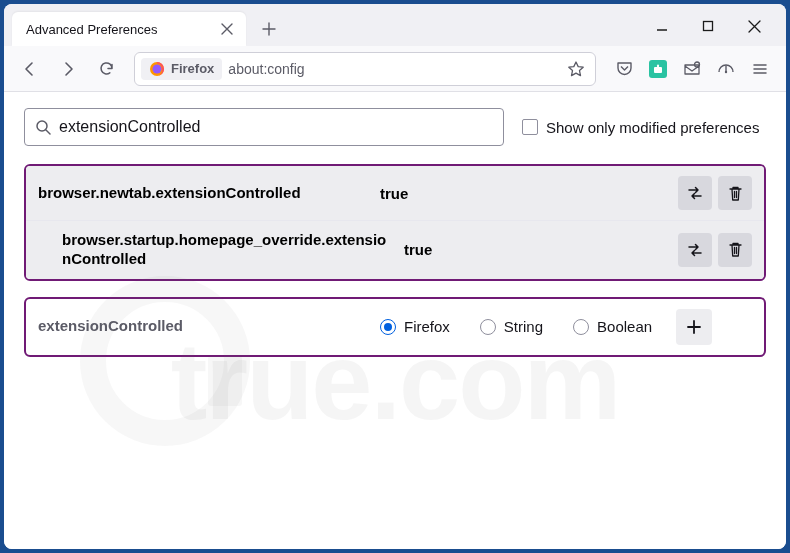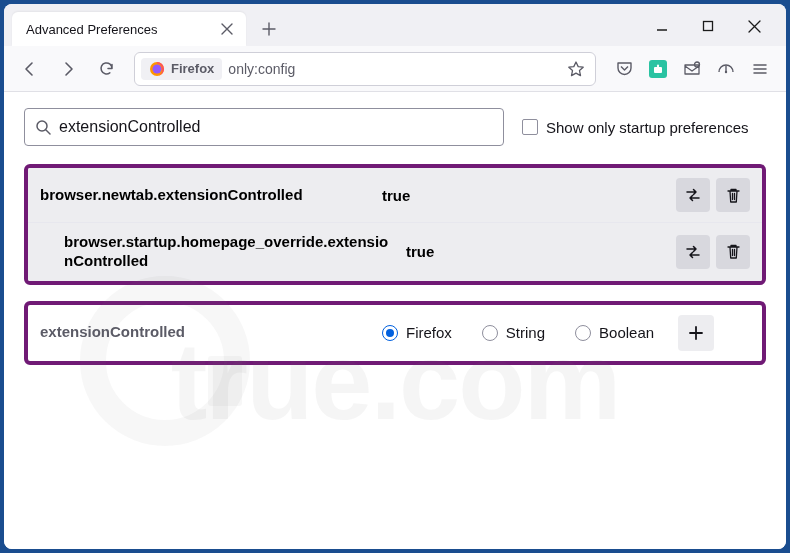--- a/index.html
+++ b/index.html
@@ -27,21 +27,21 @@
   .ext-badge { width:18px; height:18px; background:#2ac3a2; border-radius:3px; display:flex; align-items:center; justify-content:center;}
 
   
   .content { flex:1; padding: 16px 20px; background:#fff; position:relative; }
   .searchrow { display:flex; align-items:center; gap: 18px; margin-bottom: 18px; }
   .searchbox { flex:1; display:flex; align-items:center; border:1px solid #8f8f9d; border-radius:4px; height:38px; padding: 0 10px; gap:8px; max-width: 480px;}
   .searchbox input { border:none; outline:none; font-size:16px; flex:1; color:#15141a;}
   .checkbox-row { display:flex; align-items:center; gap:8px; font-size:15px; color:#15141a;}
   .cb { width:16px; height:16px; border:1px solid #8f8f9d; border-radius:2px; background:#fff;}
 
-  .prefs-group { border:4px solid #701a75; border-radius:6px; overflow:hidden; margin-bottom: 16px;}
+  .prefs-group { border:2px solid #701a75; border-radius:6px; overflow:hidden; margin-bottom: 16px;}
   .pref-row { display:flex; align-items:center; padding: 10px 12px; font-size:15px; gap:12px;}
   .pref-row + .pref-row { border-top:1px solid #e7e7ee;padding-left:36px;}
   .pref-row.modified { background:#ededf0; font-weight:700;}
   .pref-name { width: 330px; word-break: break-word; line-height:1.25;}
   .pref-value { flex:1; }
   .row-actions { display:flex; gap:6px;}
   .icon-btn { width:34px; height:34px; border:1px solid transparent; background:#e0e0e6; border-radius:4px; display:flex; align-items:center; justify-content:center; cursor:pointer;}
   .pref-row.modified .icon-btn { background:#d8d8de;}
   .icon-btn.transparent { background:transparent;}
 
@@ -120,21 +120,21 @@
       <div class="identity">
         <span class="ff-logo">
           <svg width="16" height="16" viewBox="0 0 16 16">
               <circle cx="8" cy="8" r="7" fill="#ff9500"></circle>
               <circle cx="8" cy="8" r="4.5" fill="#9059ff"></circle>
               <path d="M8 1 A7 7 0 0 1 15 8 A7 7 0 0 1 9 14.9 A6 6 0 0 0 13 8 A5.5 5.5 0 0 0 8 2.6 Z" fill="#ff4f5e"></path>
             </svg>
         </span>
         <span>Firefox</span>
       </div>
-      <span class="urlbar-text">only:config</span>
+      <span class="urlbar-text">about:config</span>
       <span class="star-btn">
         <svg width="18" height="18" viewBox="0 0 18 18">
             <path d="M9 2 L11.2 6.6 L16.2 7.2 L12.5 10.6 L13.5 15.6 L9 13.1 L4.5 15.6 L5.5 10.6 L1.8 7.2 L6.8 6.6 Z" fill="none" stroke="currentColor" stroke-width="1.3" stroke-linejoin="round"></path>
           </svg>
       </span>
     </div>
 
     <div class="tool-icons">
       <div class="tool-icon">
         <svg width="17" height="17" viewBox="0 0 17 17">
@@ -182,21 +182,21 @@
         <span>
           <svg width="16" height="16" viewBox="0 0 16 16">
               <circle cx="7" cy="7" r="5" fill="none" stroke="#5b5b66" stroke-width="1.5"></circle>
               <path d="M11 11 L15 15" stroke="#5b5b66" stroke-width="1.5" stroke-linecap="round"></path>
             </svg>
         </span>
         <input type="text" value="extensionControlled" style="">
       </div>
       <label class="checkbox-row">
         <span class="cb"></span>
-        <span>Show only startup preferences</span>
+        <span>Show only modified preferences</span>
       </label>
     </div>
 
     <div class="prefs-group">
       <div class="pref-row modified">
         <div class="pref-name">browser.newtab.extensionControlled</div>
         <div class="pref-value">true</div>
         <div class="row-actions">
           <div class="icon-btn">
             <svg width="18" height="18" viewBox="0 0 18 18">

